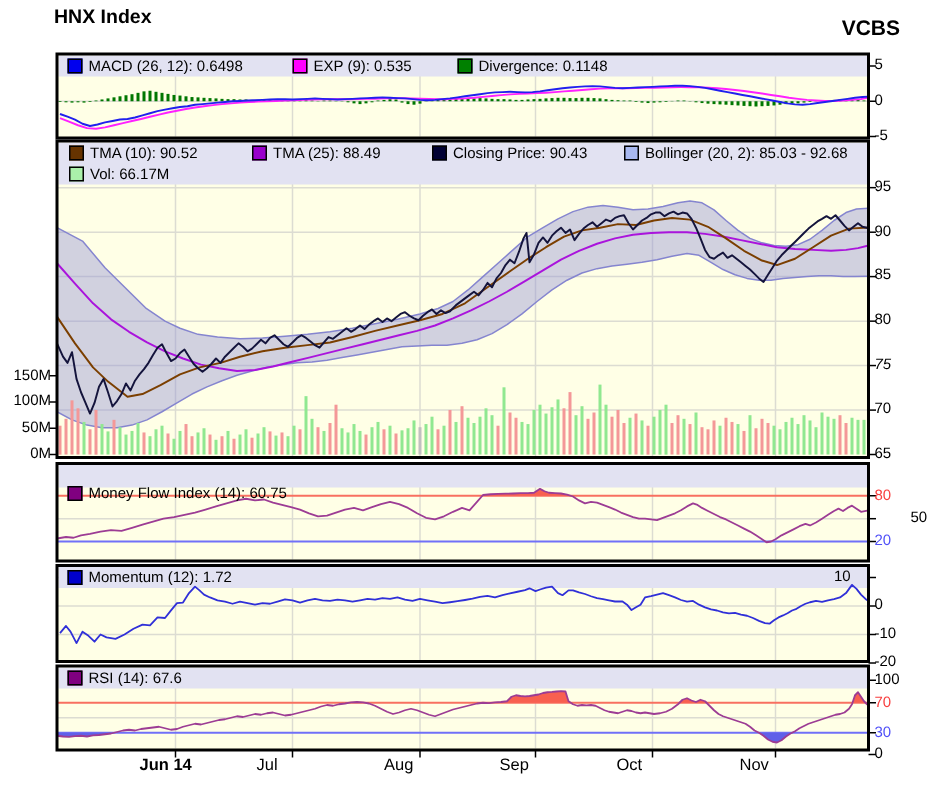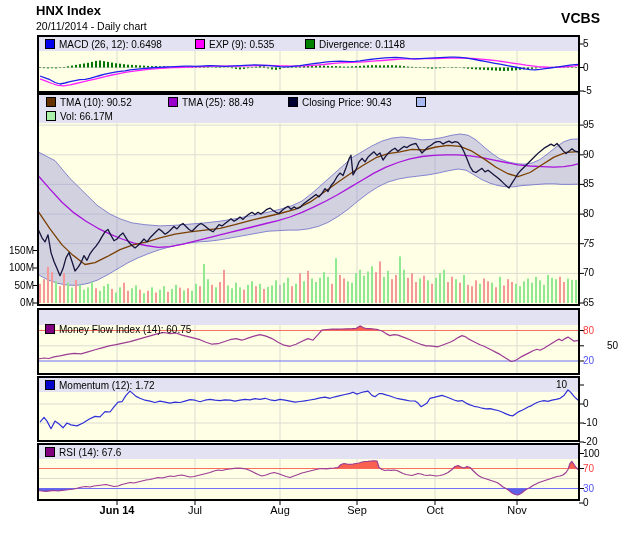--- a/index.html
+++ b/index.html
@@ -5,31 +5,30 @@
   html,body{margin:0;padding:0;background:#fff;}
   #app{position:relative;width:620px;height:535px;background:#fff;overflow:hidden;
        font-family:"Liberation Sans",sans-serif;}
   .hdr-title{position:absolute;left:36px;top:3px;font-size:13px;font-weight:bold;color:#000;}
   .hdr-sub{position:absolute;left:36px;top:20px;font-size:10.5px;color:#000;}
   .hdr-brand{position:absolute;right:20px;top:10px;font-size:14px;font-weight:bold;color:#000;}
   #chart-svg{position:absolute;left:0;top:0;}
   #overlay{position:absolute;left:0;top:0;width:620px;height:535px;pointer-events:none;}
   .ylab{position:absolute;font-size:10px;color:#000;white-space:nowrap;}
   .ylab-left{position:absolute;font-size:10px;color:#000;width:34px;text-align:right;white-space:nowrap;}
-  .xlab{position:absolute;font-size:11px;color:#000;width:48px;text-align:center;white-space:nowrap;}
+  .xlab{position:absolute;font-size:11px;color:#000;width:48px;white-space:nowrap;}
   .xlab.bold{font-weight:bold;}
   .legend-item{position:absolute;height:12px;display:flex;align-items:center;font-size:10px;color:#000;white-space:nowrap;}
   .legend-sq{display:inline-block;width:8px;height:8px;border:1px solid #000;margin-right:4px;flex:0 0 auto;}
 </style>
 </head>
 <body>
 
 <div id="app">
   <div class="hdr-title">HNX Index</div>
-  <div class="hdr-sub">20/11/2014 - Daily chart</div>
   <div class="hdr-brand">VCBS</div>
   <svg id="chart-svg" width="620" height="535">
       <rect x="38" y="36" width="541" height="56" fill="#FFFFE6"></rect>
       <line x1="38" y1="67.5" x2="579" y2="67.5" stroke="#DCDCD2" stroke-width="1"></line>
       <line x1="117" y1="37" x2="117" y2="91" stroke="#DCDCD2" stroke-width="1"></line>
       <line x1="195" y1="37" x2="195" y2="91" stroke="#DCDCD2" stroke-width="1"></line>
       <line x1="280" y1="37" x2="280" y2="91" stroke="#DCDCD2" stroke-width="1"></line>
       <line x1="357" y1="37" x2="357" y2="91" stroke="#DCDCD2" stroke-width="1"></line>
       <line x1="435" y1="37" x2="435" y2="91" stroke="#DCDCD2" stroke-width="1"></line>
       <line x1="517" y1="37" x2="517" y2="91" stroke="#DCDCD2" stroke-width="1"></line>
@@ -436,20 +435,21 @@
       <div class="legend-item" style="left: 168px; top: 96px;">
         <span class="legend-sq" style="background: rgb(153, 0, 204);"></span>
         <span>TMA (25): 88.49</span>
       </div>
       <div class="legend-item" style="left: 288px; top: 96px;">
         <span class="legend-sq" style="background: rgb(0, 0, 51);"></span>
         <span>Closing Price: 90.43</span>
       </div>
       <div class="legend-item" style="left: 416px; top: 96px;">
         <span class="legend-sq" style="background: rgb(168, 184, 240);"></span>
+        <span>Bollinger (20, 2): 85.03 - 92.68</span>
       </div>
       <div class="legend-item" style="left: 46px; top: 110px;">
         <span class="legend-sq" style="background: rgb(170, 240, 170);"></span>
         <span>Vol: 66.17M</span>
       </div>
       <div class="ylab" style="left: 583px; top: 324.502px; color: rgb(248, 64, 64);">80</div>
       <div class="ylab" style="left: 583px; top: 339.751px; color: rgb(0, 0, 0); margin-left: 24px;">50</div>
       <div class="ylab" style="left: 583px; top: 355px; color: rgb(80, 80, 248);">20</div>
       <div class="legend-item" style="left: 45px; top: 323px;">
         <span class="legend-sq" style="background: rgb(128, 0, 128);"></span>

